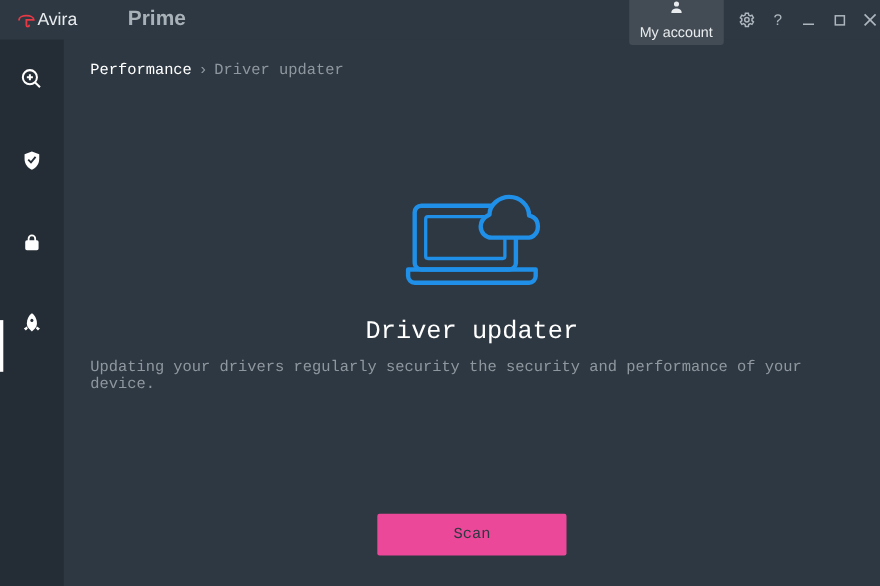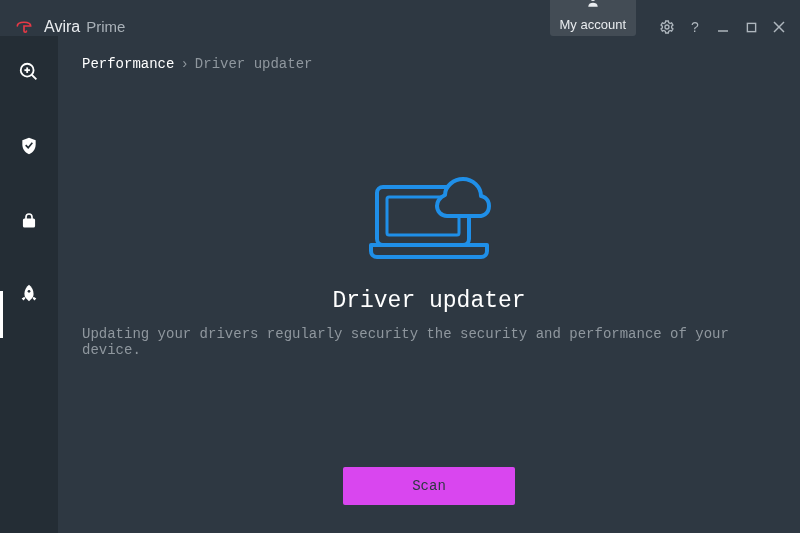--- a/index.html
+++ b/index.html
@@ -8,28 +8,28 @@
       background: #2e3842;
       width: 800px;
       height: 533px;
       overflow: hidden;
       color: #c8cdd2;
     }
     .titlebar {
       height: 36px;
       background: #2e3842;
       display: flex;
-      align-items: flex-end;
-      padding: 0 12px 0 14px;
-      gap: 10px;
+      align-items: center;
+      padding: 0 0 0 14px;
+      gap: 0;
     }
     .logo-umbrella { width: 20px; height: 20px; display: flex; align-items: center; justify-content: center; }
     .brand { display: flex; align-items: baseline; gap: 6px; }
     .brand-name { color: #e9ecef; font-size: 16px; font-weight: 400; }
-    .brand-tier { color: #a9b1b8; font-size: 15px; font-weight: 400; }
+    .brand-tier { color: #a9b1b8; font-size: 19px; font-weight: 700; margin-left: 40px; }
     .titlebar-spacer { flex: 1; }
     .account-btn {
       display: flex; align-items: center; gap: 6px;
       background: #434c55;
       padding: 4px 10px;
       border-radius: 3px;
       font-size: 13px;
       color: #e9ecef;
       cursor: pointer;
       flex-direction: column;
@@ -91,21 +91,21 @@
       justify-content: center;
       gap: 16px;
       padding-bottom: 4px;
     }
     .btn {
       width: 172px; height: 38px;
       display: flex; align-items: center; justify-content: center;
       font-size: 14px; cursor: pointer;
       border-radius: 2px;
     }
-    .btn-primary { background: #d946ef; color: #2e3842; }
+    .btn-primary { background: #ec4899; color: #2e3842; }
     .btn-secondary { background: transparent; color: #e9ecef; border: 1px solid #707a83; }
   </style>
 </head>
 <body>
 
 <div class="titlebar">
   <span class="logo-umbrella">
     <svg width="20" height="20" viewBox="0 0 24 24" fill="none">
       <path d="M4 12 C4 6, 20 6, 20 12 L12 12 L12 18 C12 20, 15 20, 15 18" stroke="#e63946" stroke-width="2" fill="none" stroke-linecap="round"></path>
     </svg>

